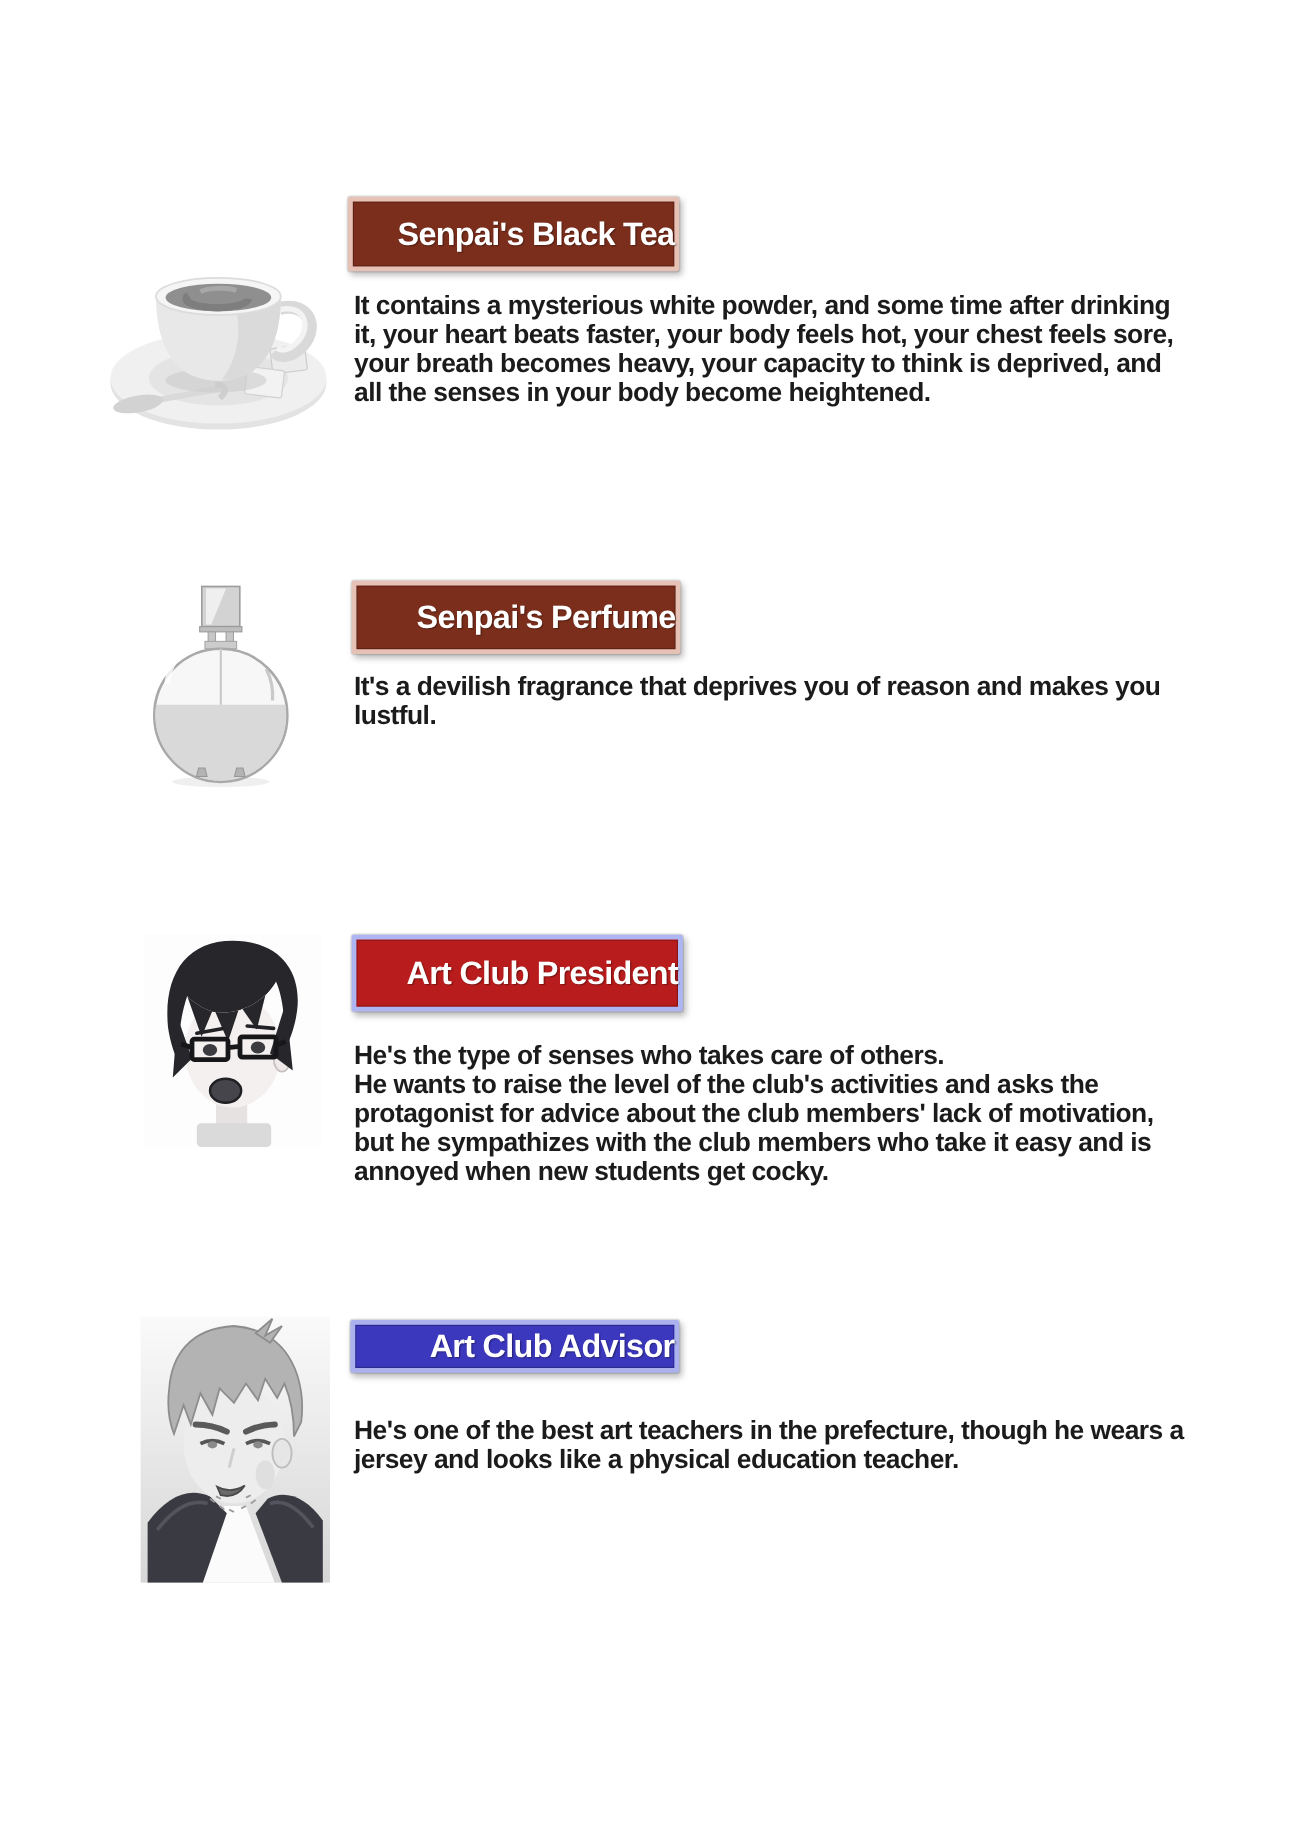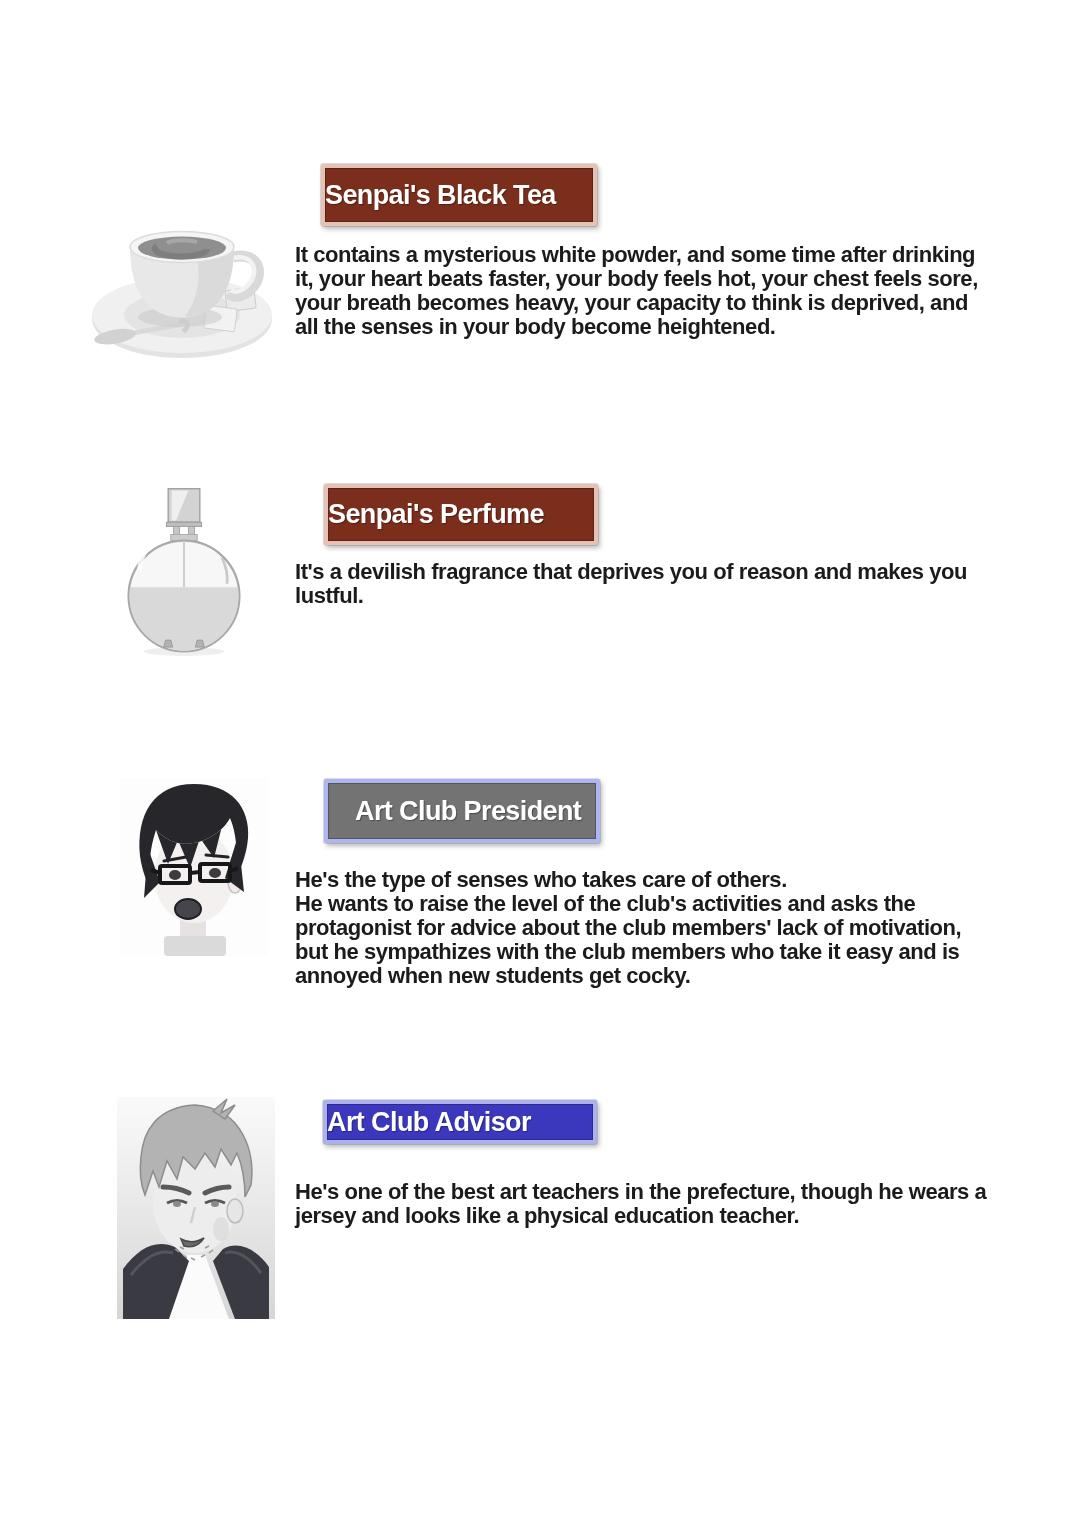--- a/index.html
+++ b/index.html
@@ -1,23 +1,23 @@
 <!DOCTYPE html>
 <html><head>
 <meta charset="utf-8">
 <style>
   html,body{margin:0;padding:0;background:#ffffff;}
   #page{position:relative;width:1080px;height:1525px;background:#ffffff;overflow:hidden;
         font-family:"Liberation Sans","DejaVu Sans",sans-serif;}
   .icon{position:absolute;}
   .icon svg{display:block;width:100%;height:100%;}
-  .banner{position:absolute;display:flex;align-items:center;justify-content:flex-start;
+  .banner{position:absolute;display:flex;align-items:center;justify-content:flex-end;
           border:4px solid #f9a8d4;border-radius:2px;box-sizing:border-box;
           box-shadow:2px 3px 5px rgba(0,0,0,.28), inset 0 0 0 1px rgba(0,0,0,.25);
-          outline:1px solid rgba(0,0,0,.12);margin-left:31px;}
+          outline:1px solid rgba(0,0,0,.12);}
   .banner span{color:#ffffff;font-weight:700;font-size:27px;letter-spacing:-0.6px;
                text-shadow:1px 1px 1px rgba(0,0,0,.35);white-space:nowrap;}
   .desc{position:absolute;color:#1b1b1b;font-weight:700;font-size:22px;line-height:24px;
         letter-spacing:-0.45px;font-stretch:semi-condensed;}
   .desc p{margin:0;}
   
   .s1-icon{left:85px;top:205px;width:195px;height:155px;}
   .s1-banner{left:290px;top:164px;width:276px;height:62px;}
   .s1-desc{left:295px;top:243px;width:695px;}
   .s2-icon{left:118px;top:476px;width:132px;height:190px;}
@@ -113,21 +113,21 @@
         <rect x="80" y="86" width="30" height="17" rx="2"></rect>
         <path d="M70,95 L80,94"></path>
         <path d="M40,95 L31,92"></path>
         <path d="M110,93 L118,90"></path>
       </g>
       <ellipse cx="55" cy="97" rx="6" ry="5" fill="#3b3b40"></ellipse>
       <ellipse cx="95" cy="95" rx="6" ry="5" fill="#3b3b40"></ellipse>
       <ellipse cx="68" cy="131" rx="13" ry="10" fill="#45454b" stroke="#1f1f24" stroke-width="2"></ellipse>
     </svg>
   </div>
-  <div class="banner s3-banner" style="background-color: #737373; border-color: rgb(173, 181, 243); padding-left: 27px;">
+  <div class="banner s3-banner" style="background-color: #b91c1c; border-color: rgb(173, 181, 243); padding-left: 27px;">
     <span>Art Club President</span>
   </div>
   <div class="desc s3-desc">
     <p>He's the type of senses who takes care of others.</p>
     <p>He wants to raise the level of the club's activities and asks the protagonist for advice about the club members' lack of motivation, but he sympathizes with the club members who take it easy and is annoyed when new students get cocky.</p>
   </div>
 
   <div class="icon s4-icon">
     <svg viewBox="0 0 158 222" xmlns="http://www.w3.org/2000/svg">
       <defs>

